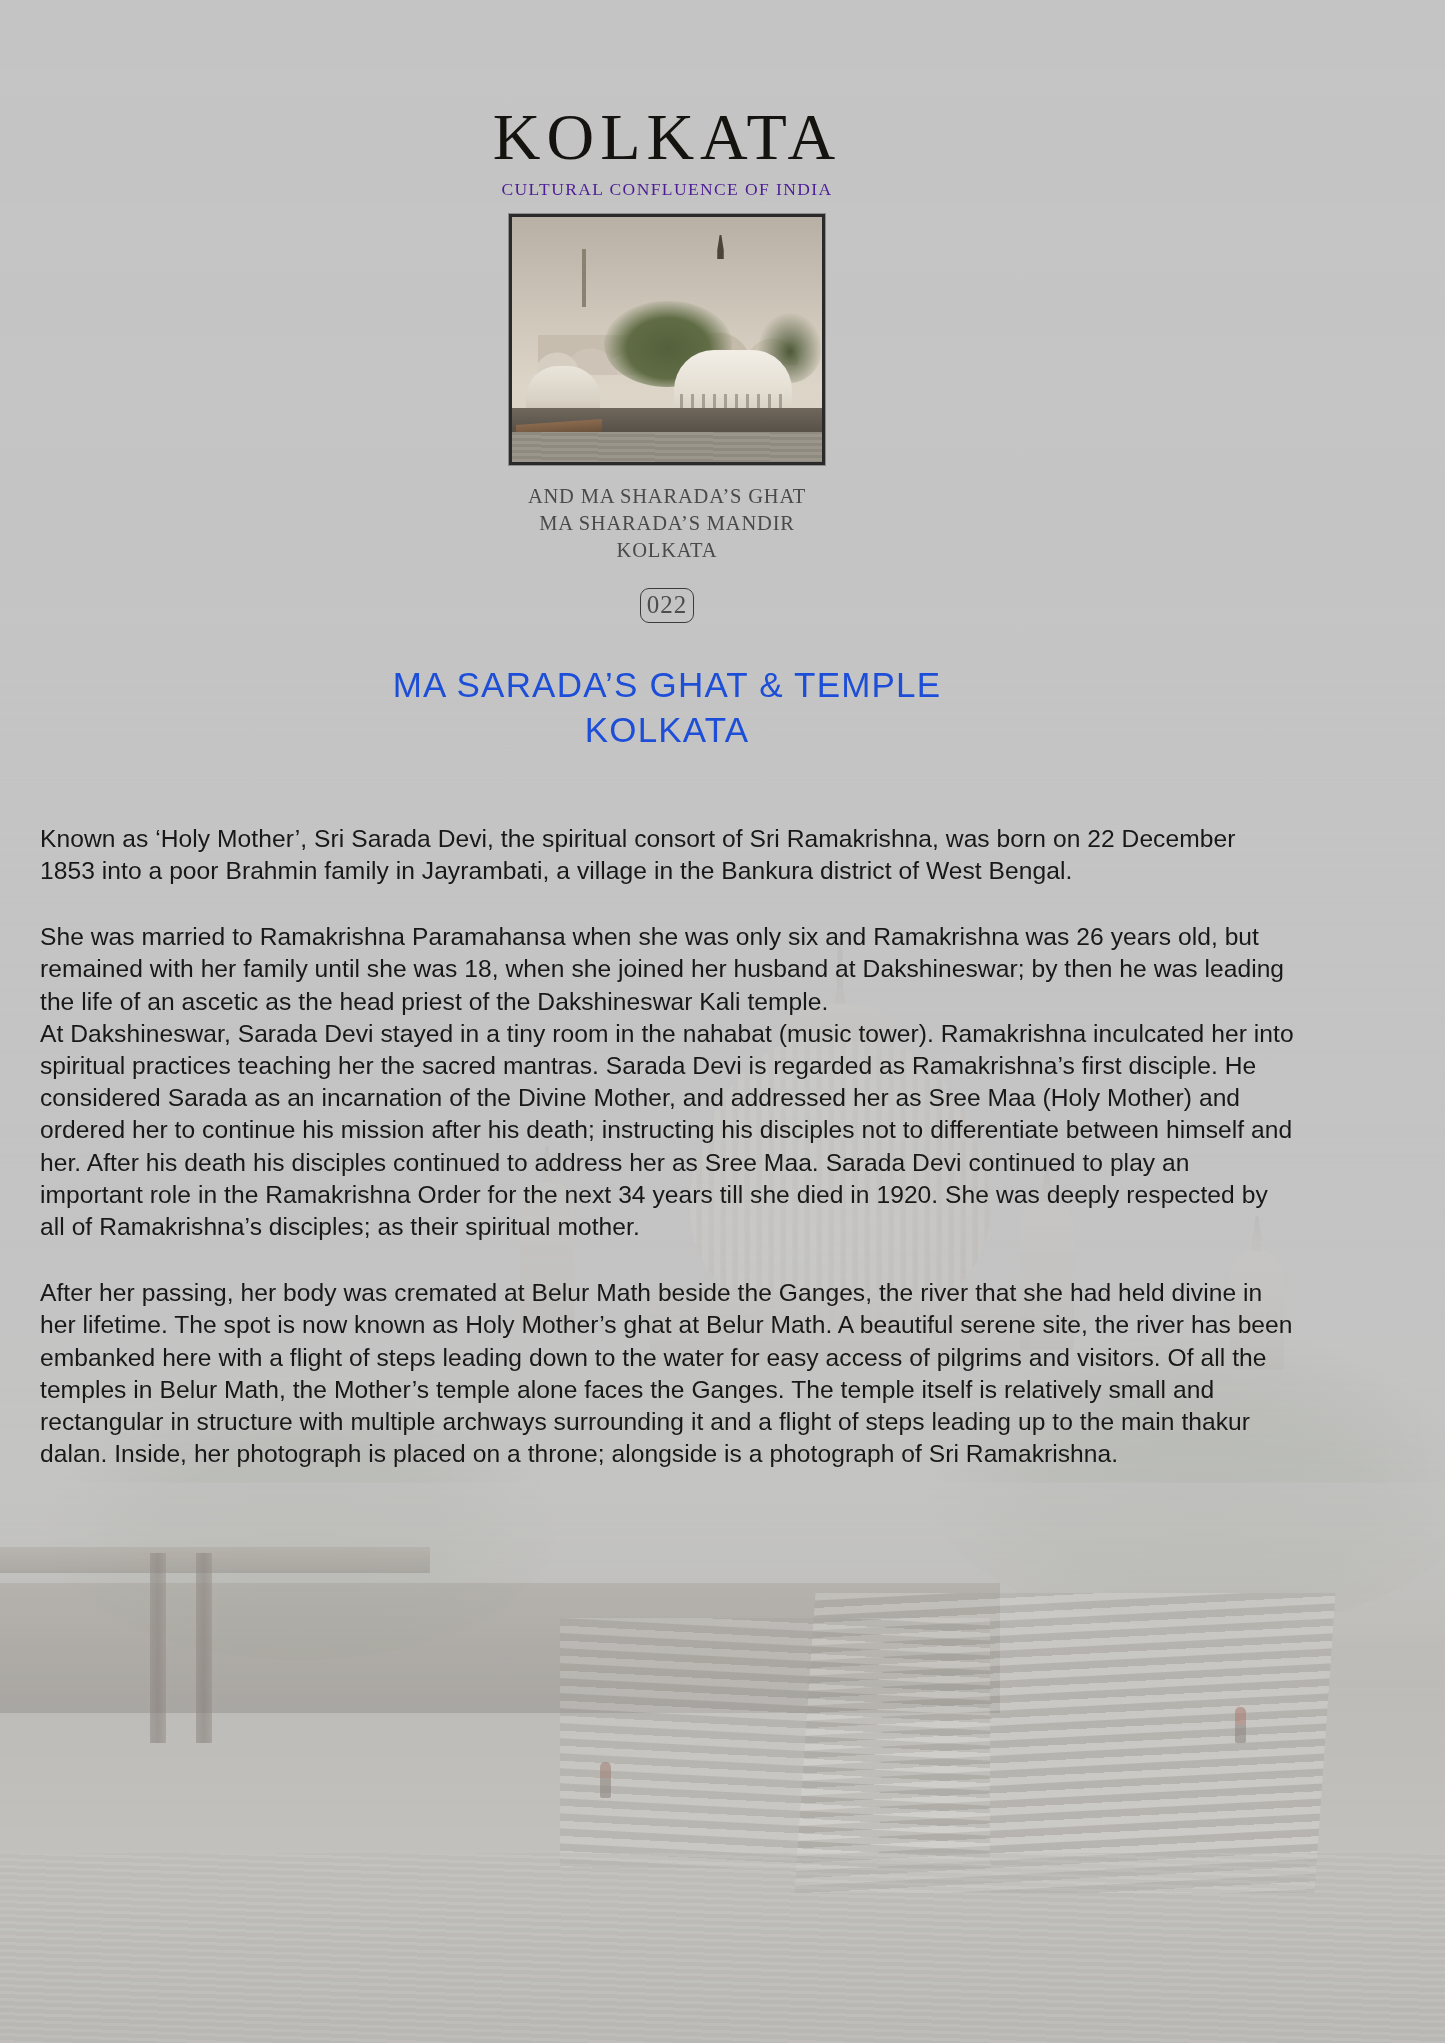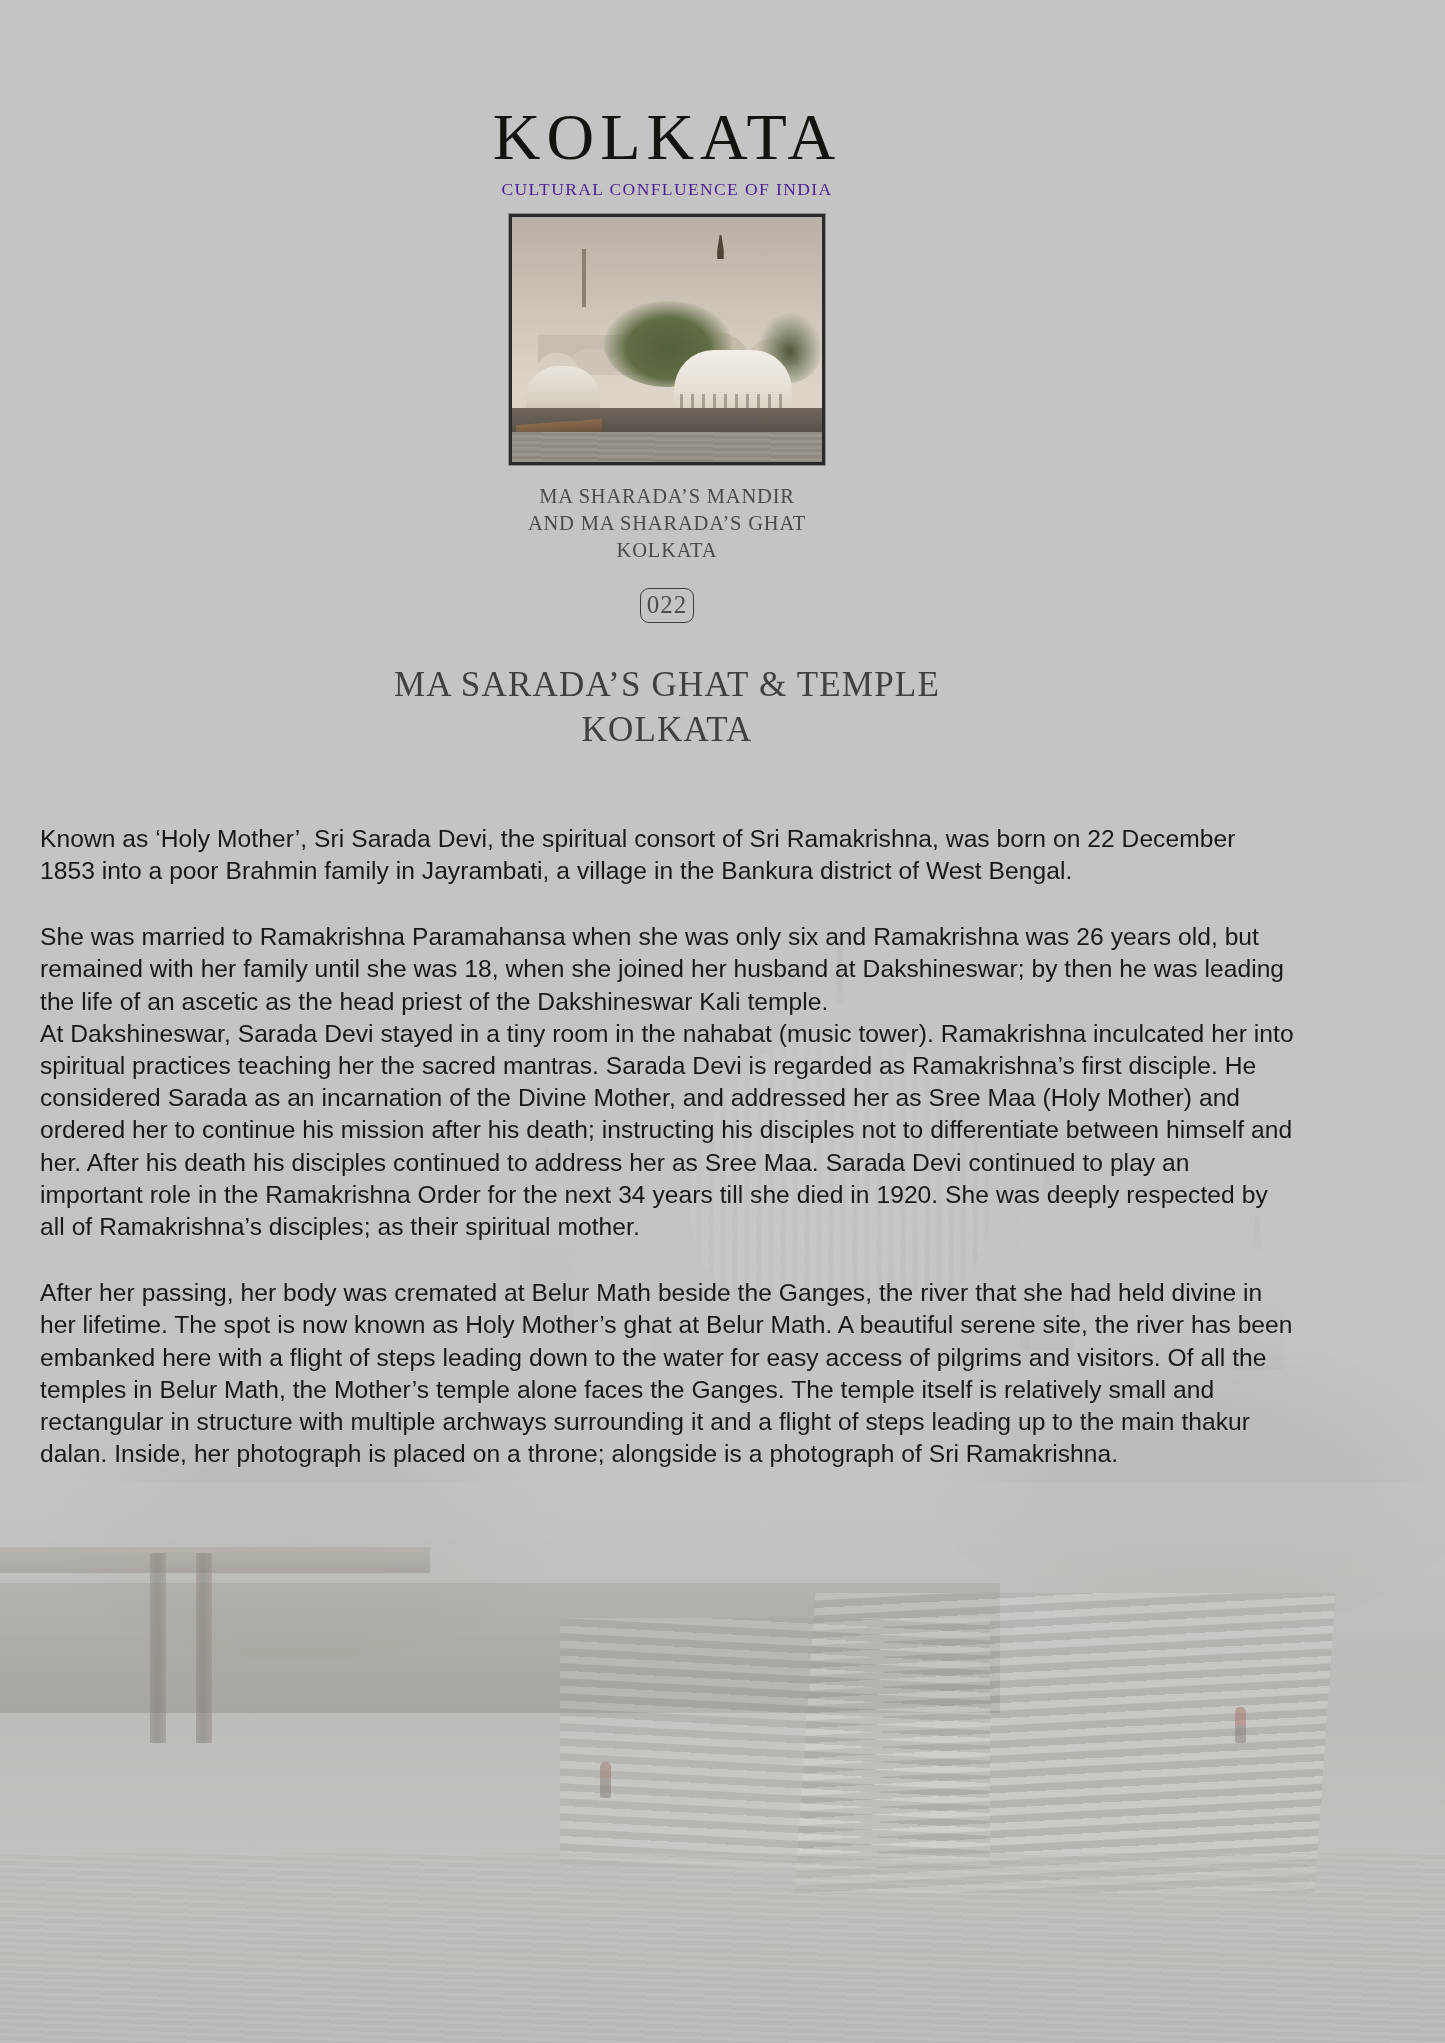--- a/index.html
+++ b/index.html
@@ -248,24 +248,24 @@
     font-family:"Liberation Serif", serif;
     font-size:25px;
     color:#4d4d4d;
     letter-spacing:1px;
     line-height:1;
   }
 
   .headline{
     text-align:center;
     margin-top:40px;
-    font-family:Liberation Serif, serif;
+    font-family:Liberation Sans, sans-serif;
     font-size:35px;
     letter-spacing:1.2px;
-    color:#404040;
+    color:#1d4ed8;
     line-height:1.28;
   }
 
   .body{
     margin:70px 40px 0 40px;
     color:#181818;
     font-size:24.6px;
     line-height:1.31;
     letter-spacing:.05px;
   }
@@ -322,22 +322,22 @@
     <div class="ph-trees"></div>
     <div class="ph-trees2"></div>
     <div class="ph-white-shrine"></div>
     <div class="ph-small-shrine"></div>
     <div class="ph-embank"></div>
     <div class="ph-jetty"></div>
     <div class="ph-water"></div>
   </div>
 
   <div class="caption">
+    <div>AND MA SHARADA’S GHAT</div>
     <div>MA SHARADA’S MANDIR</div>
-    <div>AND MA SHARADA’S GHAT</div>
     <div>KOLKATA</div>
   </div>
 
   <div class="badge-wrap">
     <span class="badge">022</span>
   </div>
 
   <div class="headline">
     <div>MA SARADA’S GHAT &amp; TEMPLE</div>
     <div>KOLKATA</div>

